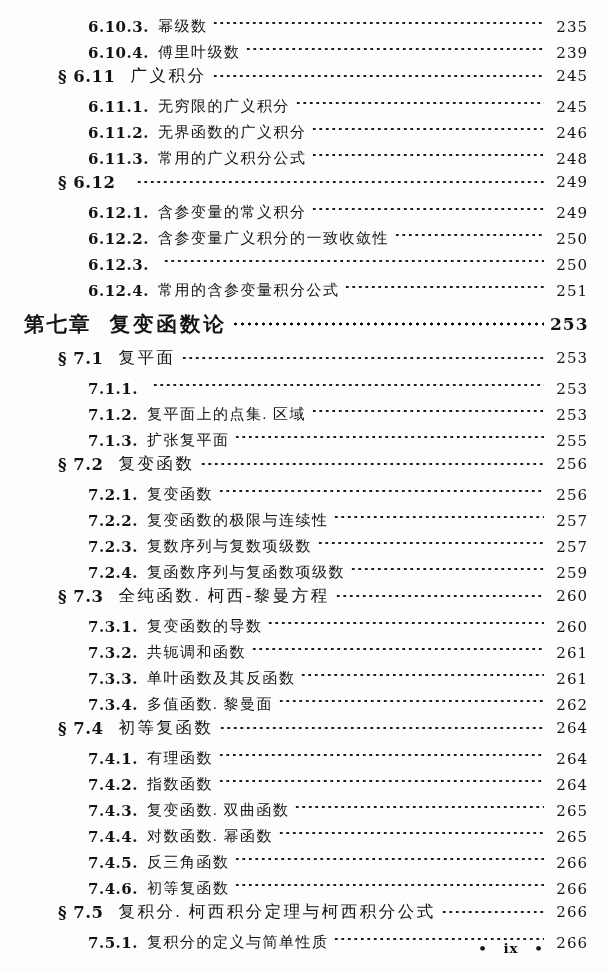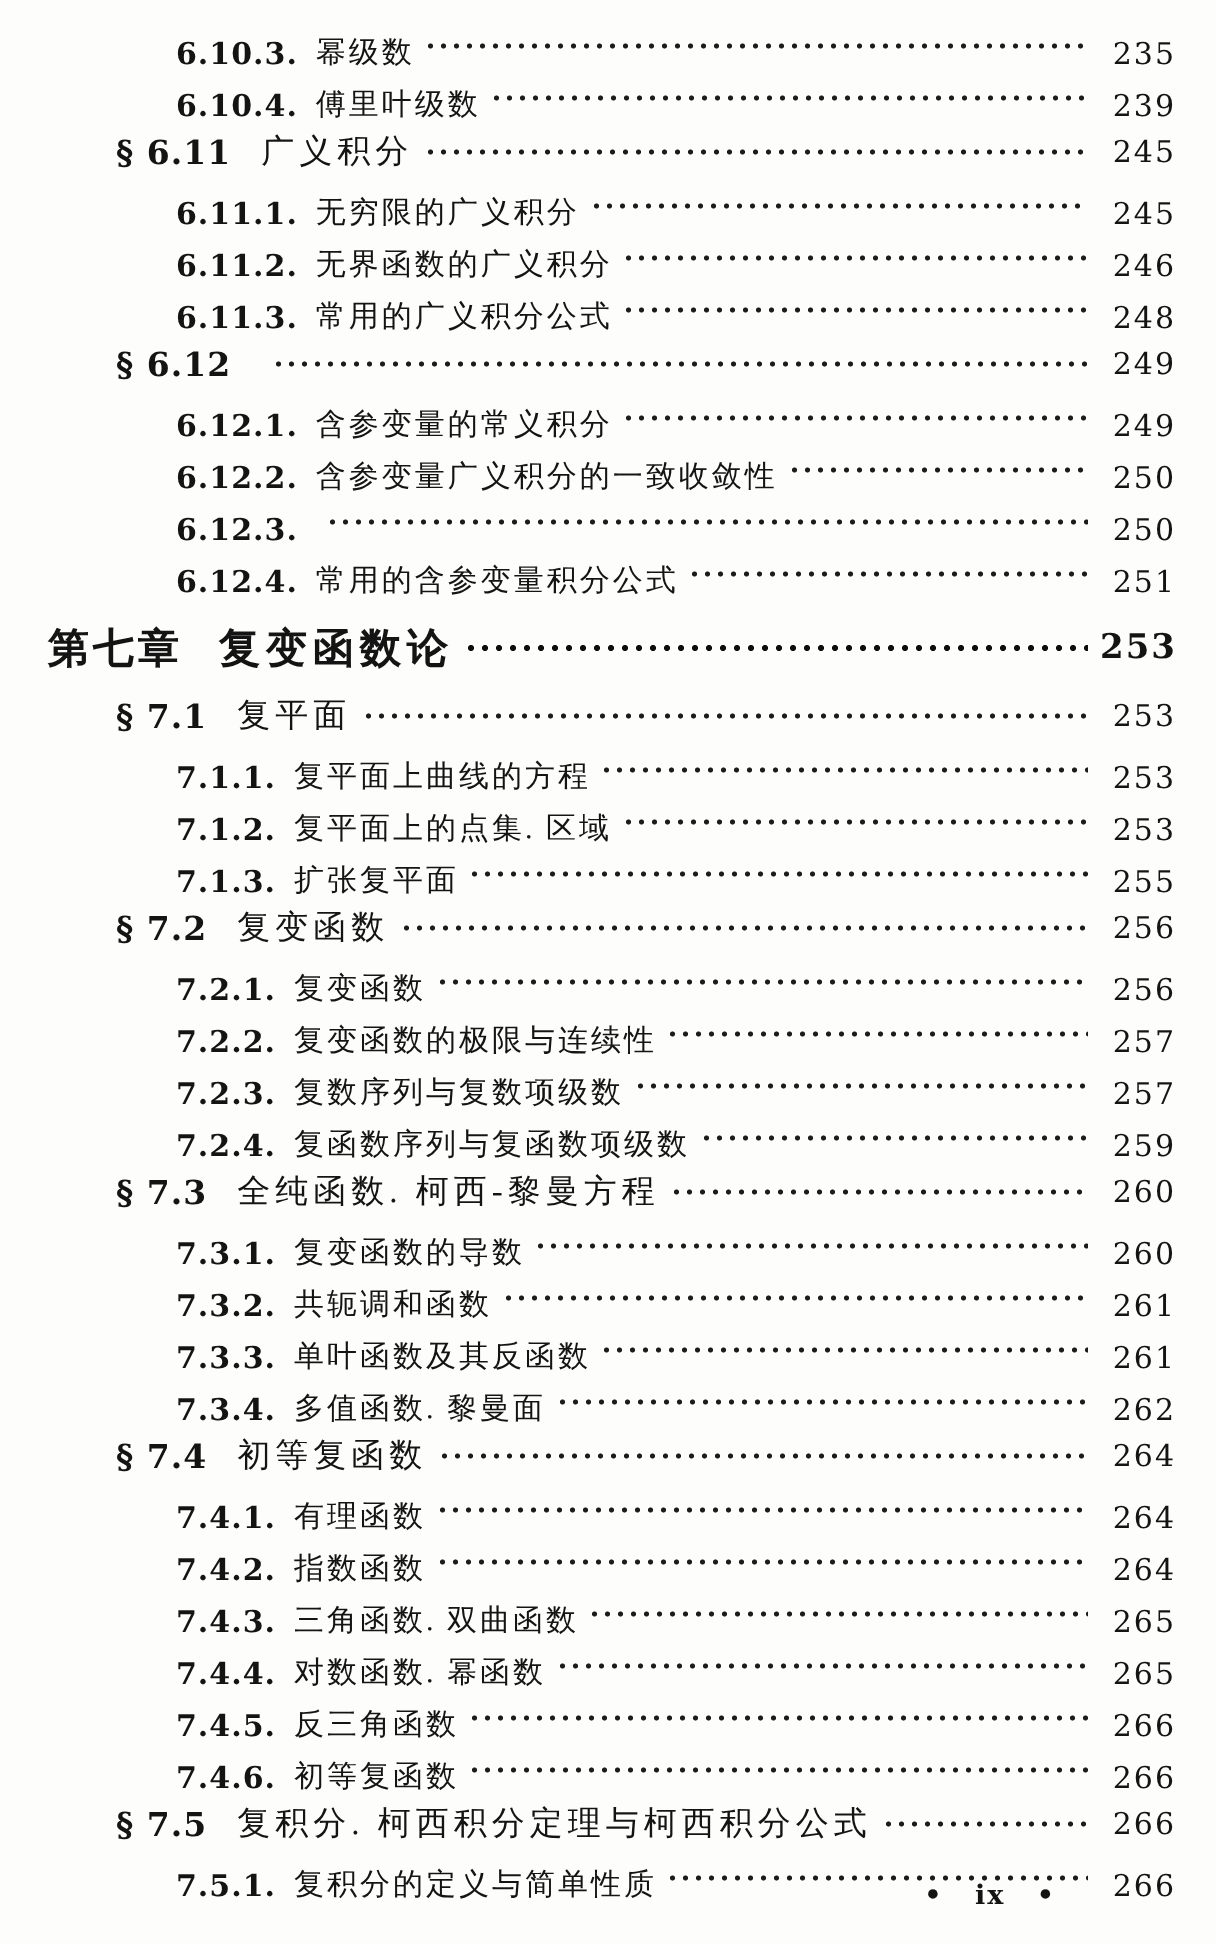--- a/index.html
+++ b/index.html
@@ -66,21 +66,21 @@
   .row.chapter .num { font-size: 20.5px; margin-right: 18px; letter-spacing: 2px; text-align: right; }
   .row.chapter .title { letter-spacing: 3px; font-weight: 700; }
   .row.chapter .dots {
     background-image: radial-gradient(circle, #0d0d0d 1.35px, transparent 1.7px);
     background-size: 7px 100%;
   }
   .row.chapter .pageno { font-size: 17px; font-weight: 700; }
   .footer {
     position: absolute;
     bottom: 16px;
-    right: 80px;
+    right: 64px;
     font-size: 13.5px;
     font-weight: 700;
     letter-spacing: 1px;
     word-spacing: 10px;
     font-family: "DejaVu Serif", "Liberation Serif", serif;
   }
 </style>
 </head>
 <body>
 
@@ -157,21 +157,20 @@
     <span class="pageno">253</span>
   </div>
       <div class="row section">
     <span class="num">§ 7.1</span>
     <span class="title">复平面</span>
     <span class="dots"></span>
     <span class="pageno">253</span>
   </div>
       <div class="row item">
     <span class="num">7.1.1.</span>
-    <span class="title">复平面上曲线的方程</span>
     <span class="dots"></span>
     <span class="pageno">253</span>
   </div>
       <div class="row item">
     <span class="num">7.1.2.</span>
     <span class="title">复平面上的点集. 区域</span>
     <span class="dots"></span>
     <span class="pageno">253</span>
   </div>
       <div class="row item">
@@ -253,21 +252,21 @@
     <span class="pageno">264</span>
   </div>
       <div class="row item">
     <span class="num">7.4.2.</span>
     <span class="title">指数函数</span>
     <span class="dots"></span>
     <span class="pageno">264</span>
   </div>
       <div class="row item">
     <span class="num">7.4.3.</span>
-    <span class="title">三角函数. 双曲函数</span>
+    <span class="title">复变函数. 双曲函数</span>
     <span class="dots"></span>
     <span class="pageno">265</span>
   </div>
       <div class="row item">
     <span class="num">7.4.4.</span>
     <span class="title">对数函数. 幂函数</span>
     <span class="dots"></span>
     <span class="pageno">265</span>
   </div>
       <div class="row item">

